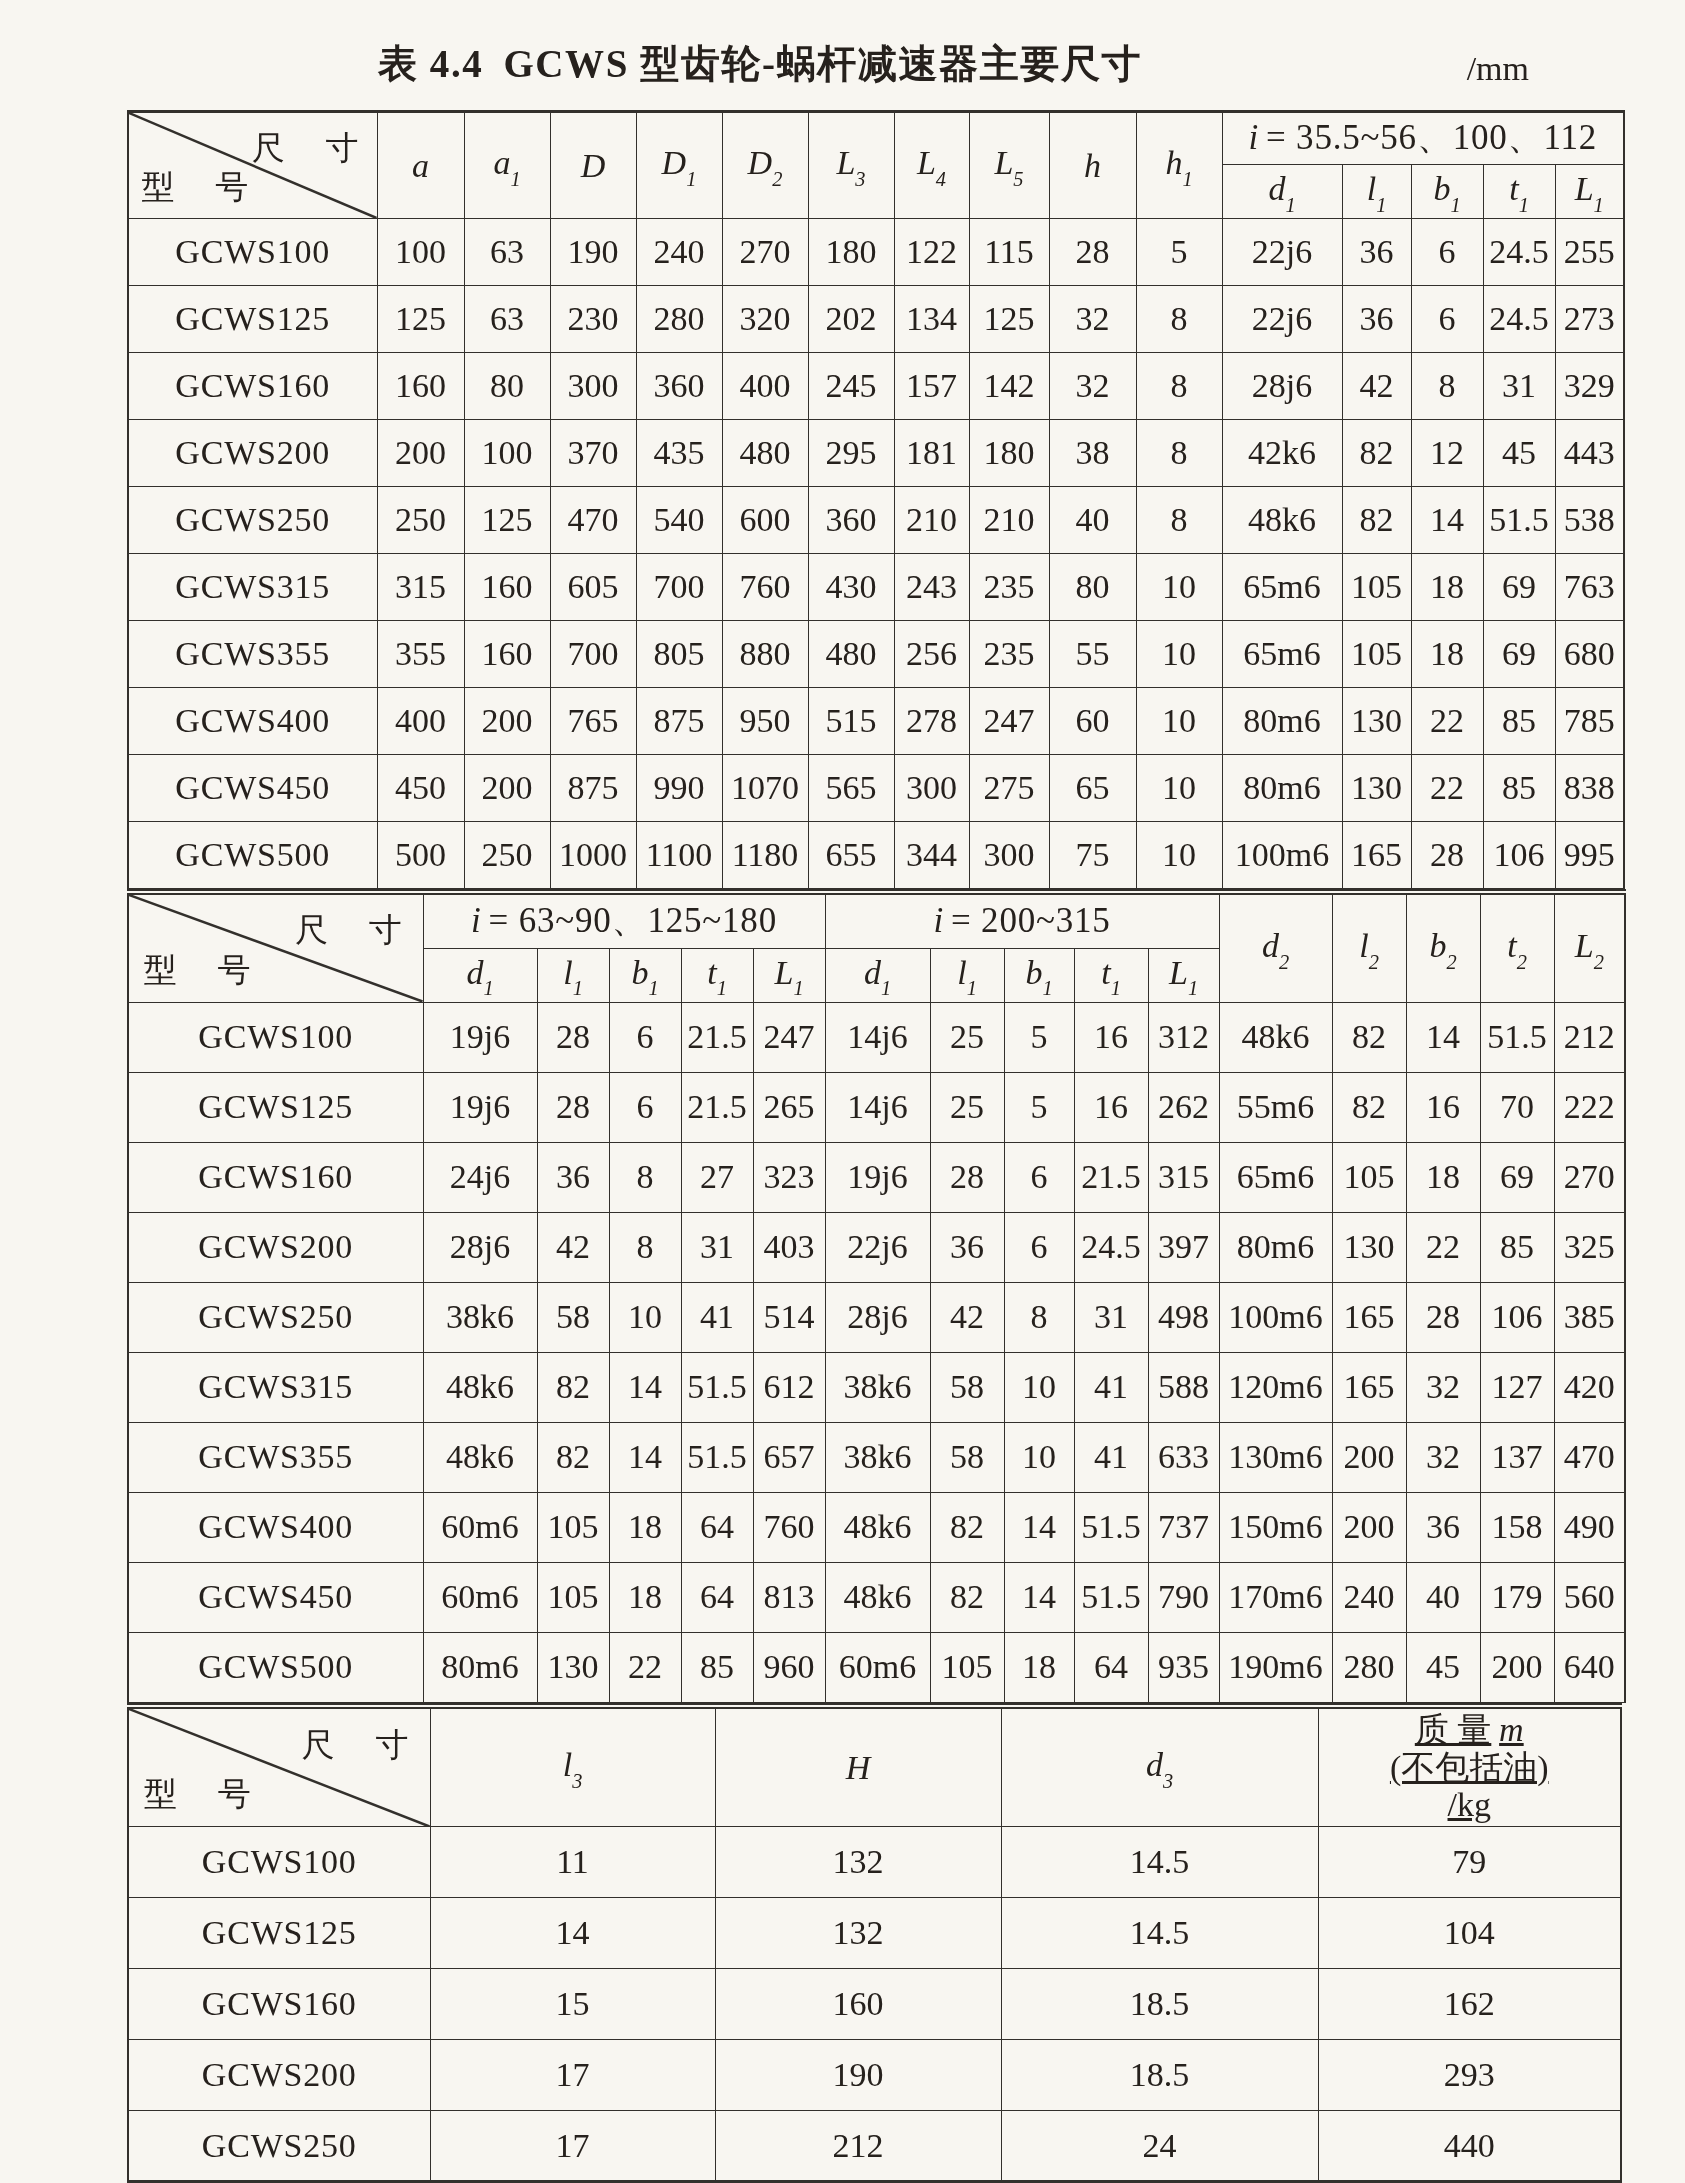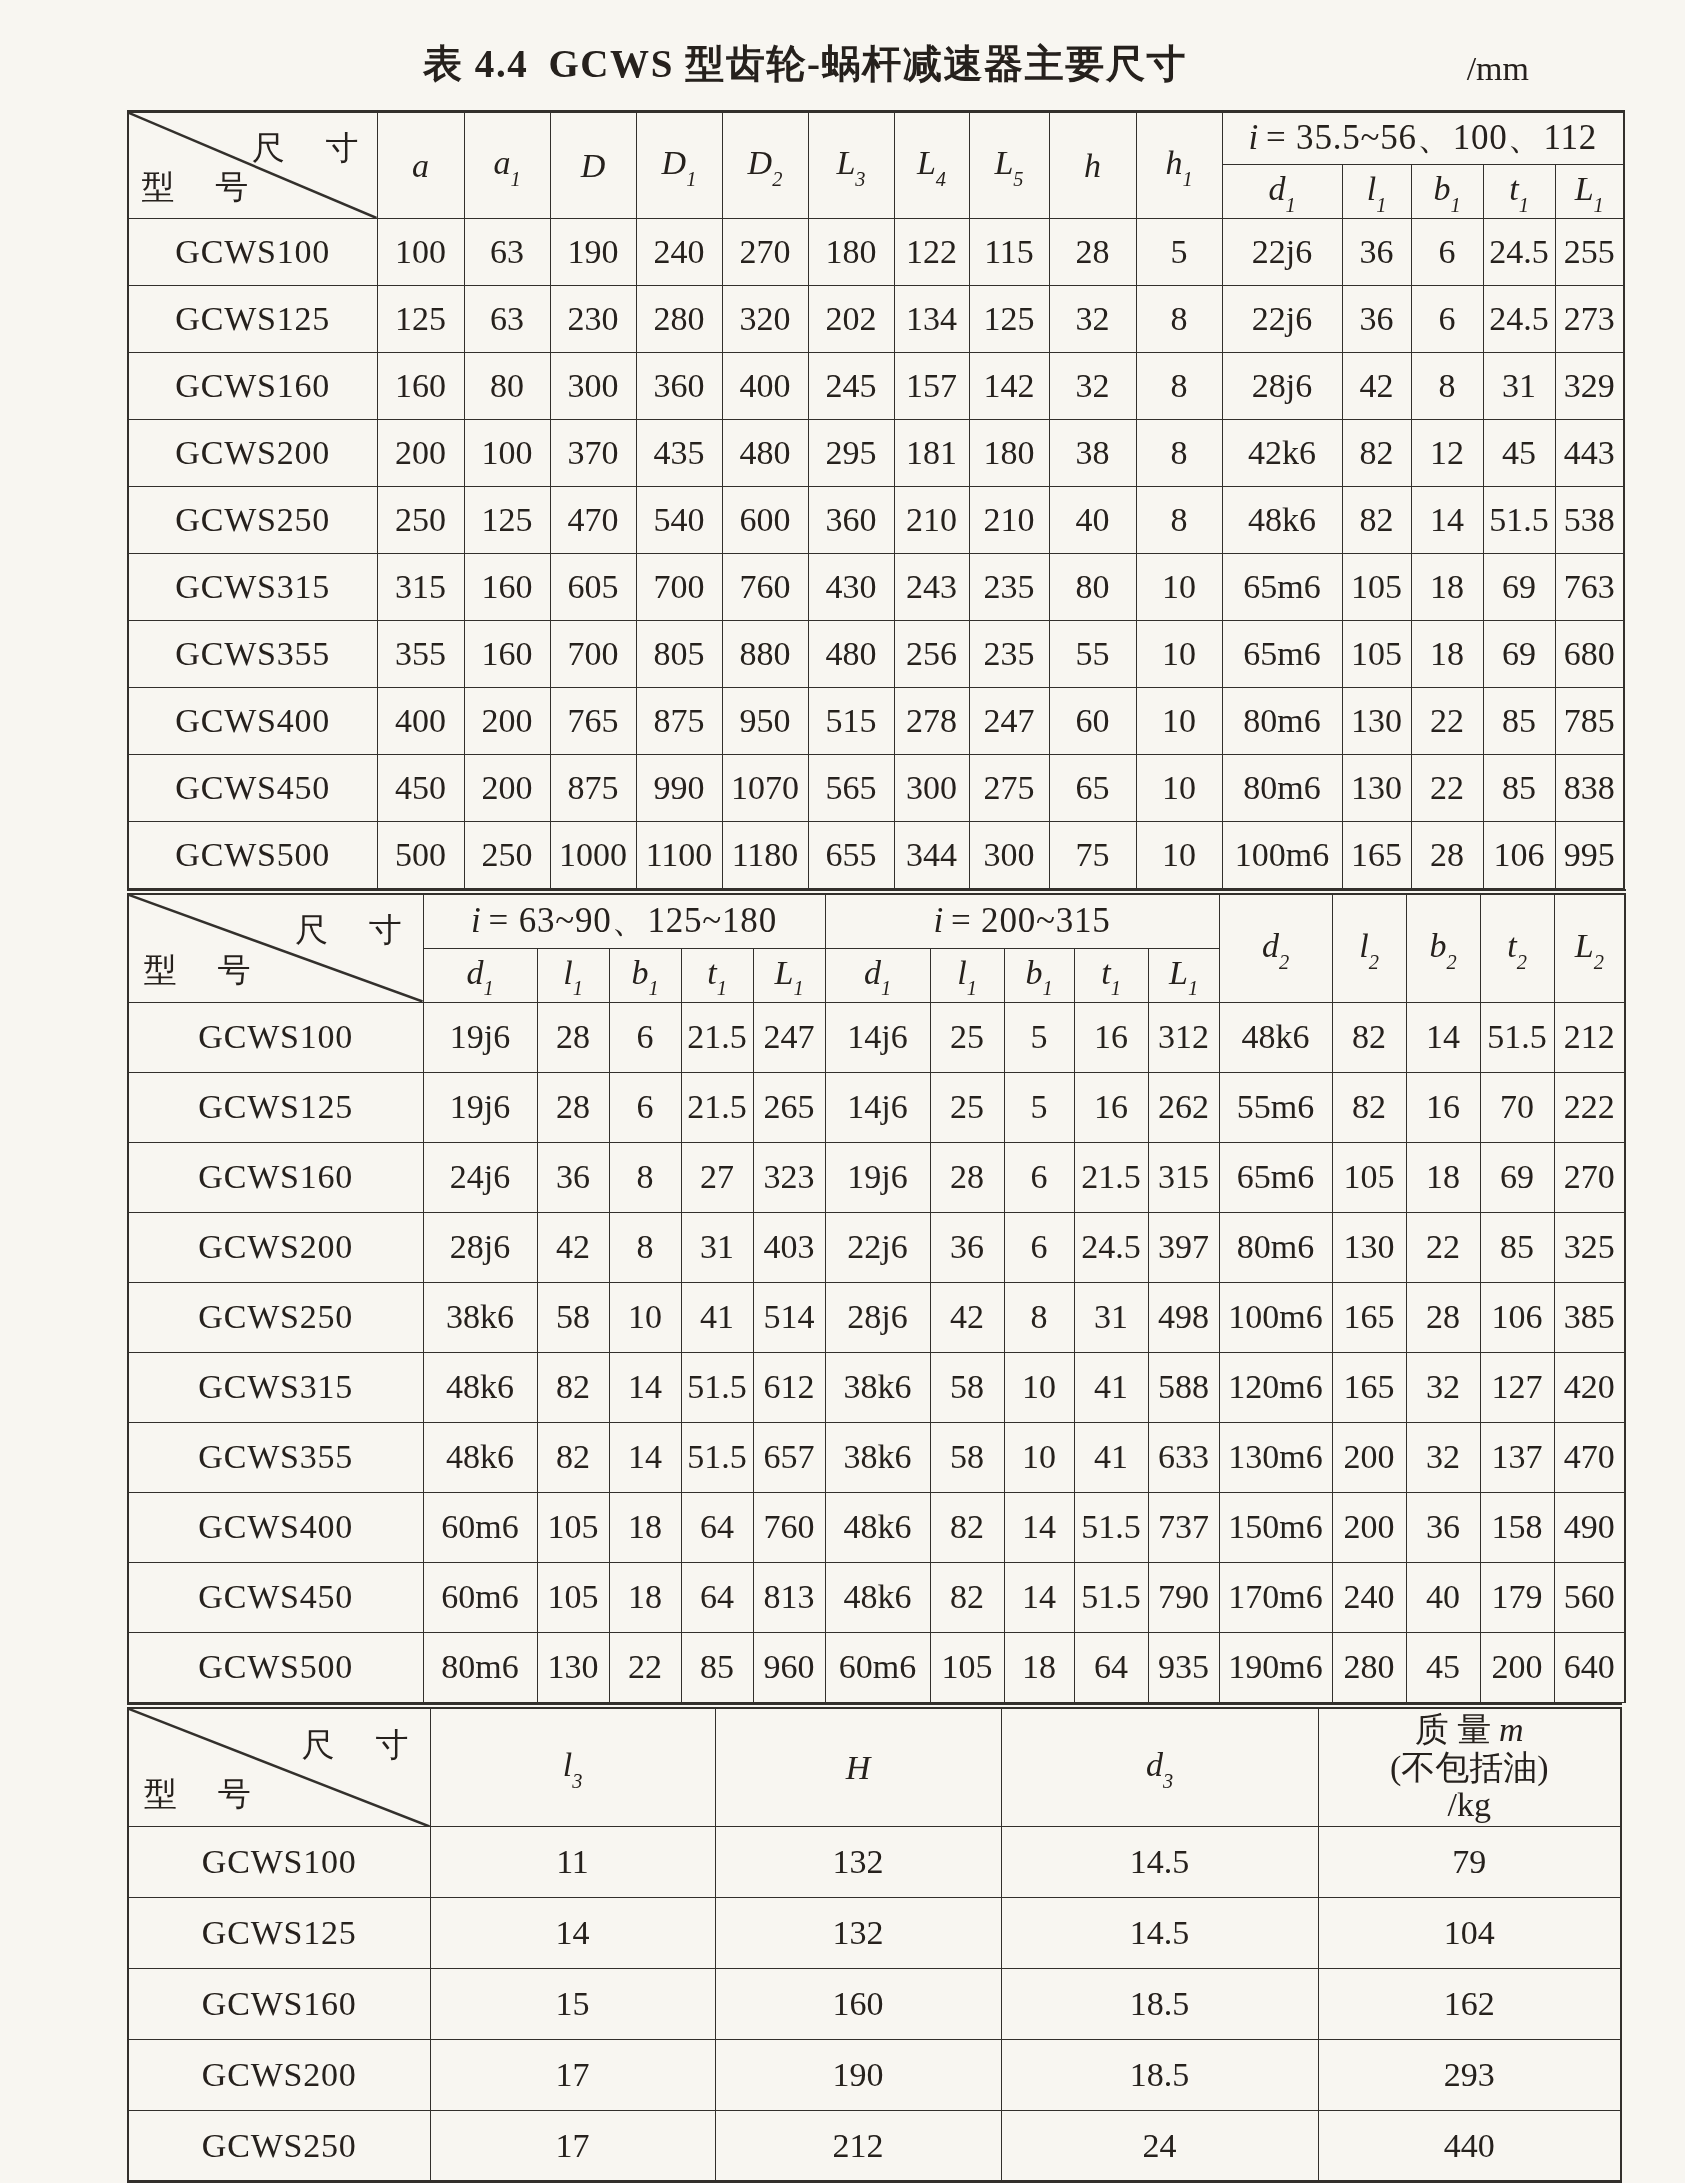--- a/index.html
+++ b/index.html
@@ -9,21 +9,21 @@
     width:1686px;height:2183px;
     background:#f8f6f1;
     overflow:hidden;
     color:#26211d;
     font-family:"Liberation Serif","DejaVu Serif",serif;
   }
   .content{position:absolute;left:127px;top:0;width:1494px;}
   .title-row{position:relative;height:110px;}
   .title{
     position:absolute;left:633px;bottom:18.7px;transform:translateX(-50%);
-    white-space:nowrap;font-size:39px;letter-spacing:1.6px;margin-left:45px;
+    white-space:nowrap;font-size:39px;letter-spacing:1.6px;
   }
   .tno{font-weight:bold;margin-right:20px;}
   .ttl{font-weight:bold;}
   .unit{position:absolute;right:92px;bottom:22px;font-size:34px;}
   table.sheet{
     border-collapse:collapse;table-layout:fixed;width:1494px;
     background:transparent;
   }
   table.sheet th,table.sheet td{
     border:1.6px solid #33302c;
@@ -46,21 +46,21 @@
   .t3 tbody tr{height:71px;}
   th.var{font-style:italic;font-size:36px;font-family:"Liberation Serif","DejaVu Serif",serif;}
   th.var sub{font-size:60%;position:relative;top:0.18em;}
   th.group .gvar{font-style:italic;margin-right:7.8px;font-size:35px;}
   th.group .gtext{font-style:normal;font-size:35px;letter-spacing:0.8px;}
   th.diag{position:relative;padding:0;}
   .diag-svg{position:absolute;left:0;top:0;width:100%;height:100%;}
   .diag-svg line{stroke:#33302c;stroke-width:2.5;}
   .diag .dim{position:absolute;top:16%;right:6%;font-size:33px;word-spacing:26.4px;letter-spacing:3.1px;}
   .diag .model{position:absolute;bottom:12%;left:5%;font-size:33px;word-spacing:26.4px;letter-spacing:3.1px;margin-top:24px;}
-  th.mass{font-size:29px;line-height:1.3;white-space:normal;}
+  th.mass{font-size:29px;line-height:1.3;white-space:normal;text-decoration:underline;}
   th.mass .mvar{font-style:italic;margin-left:7.8px;}
   td.model{letter-spacing:0.8px;}
 </style>
 </head>
 <body>
 
 <div class="page">
   <div class="content">
 
     <div class="title-row">

